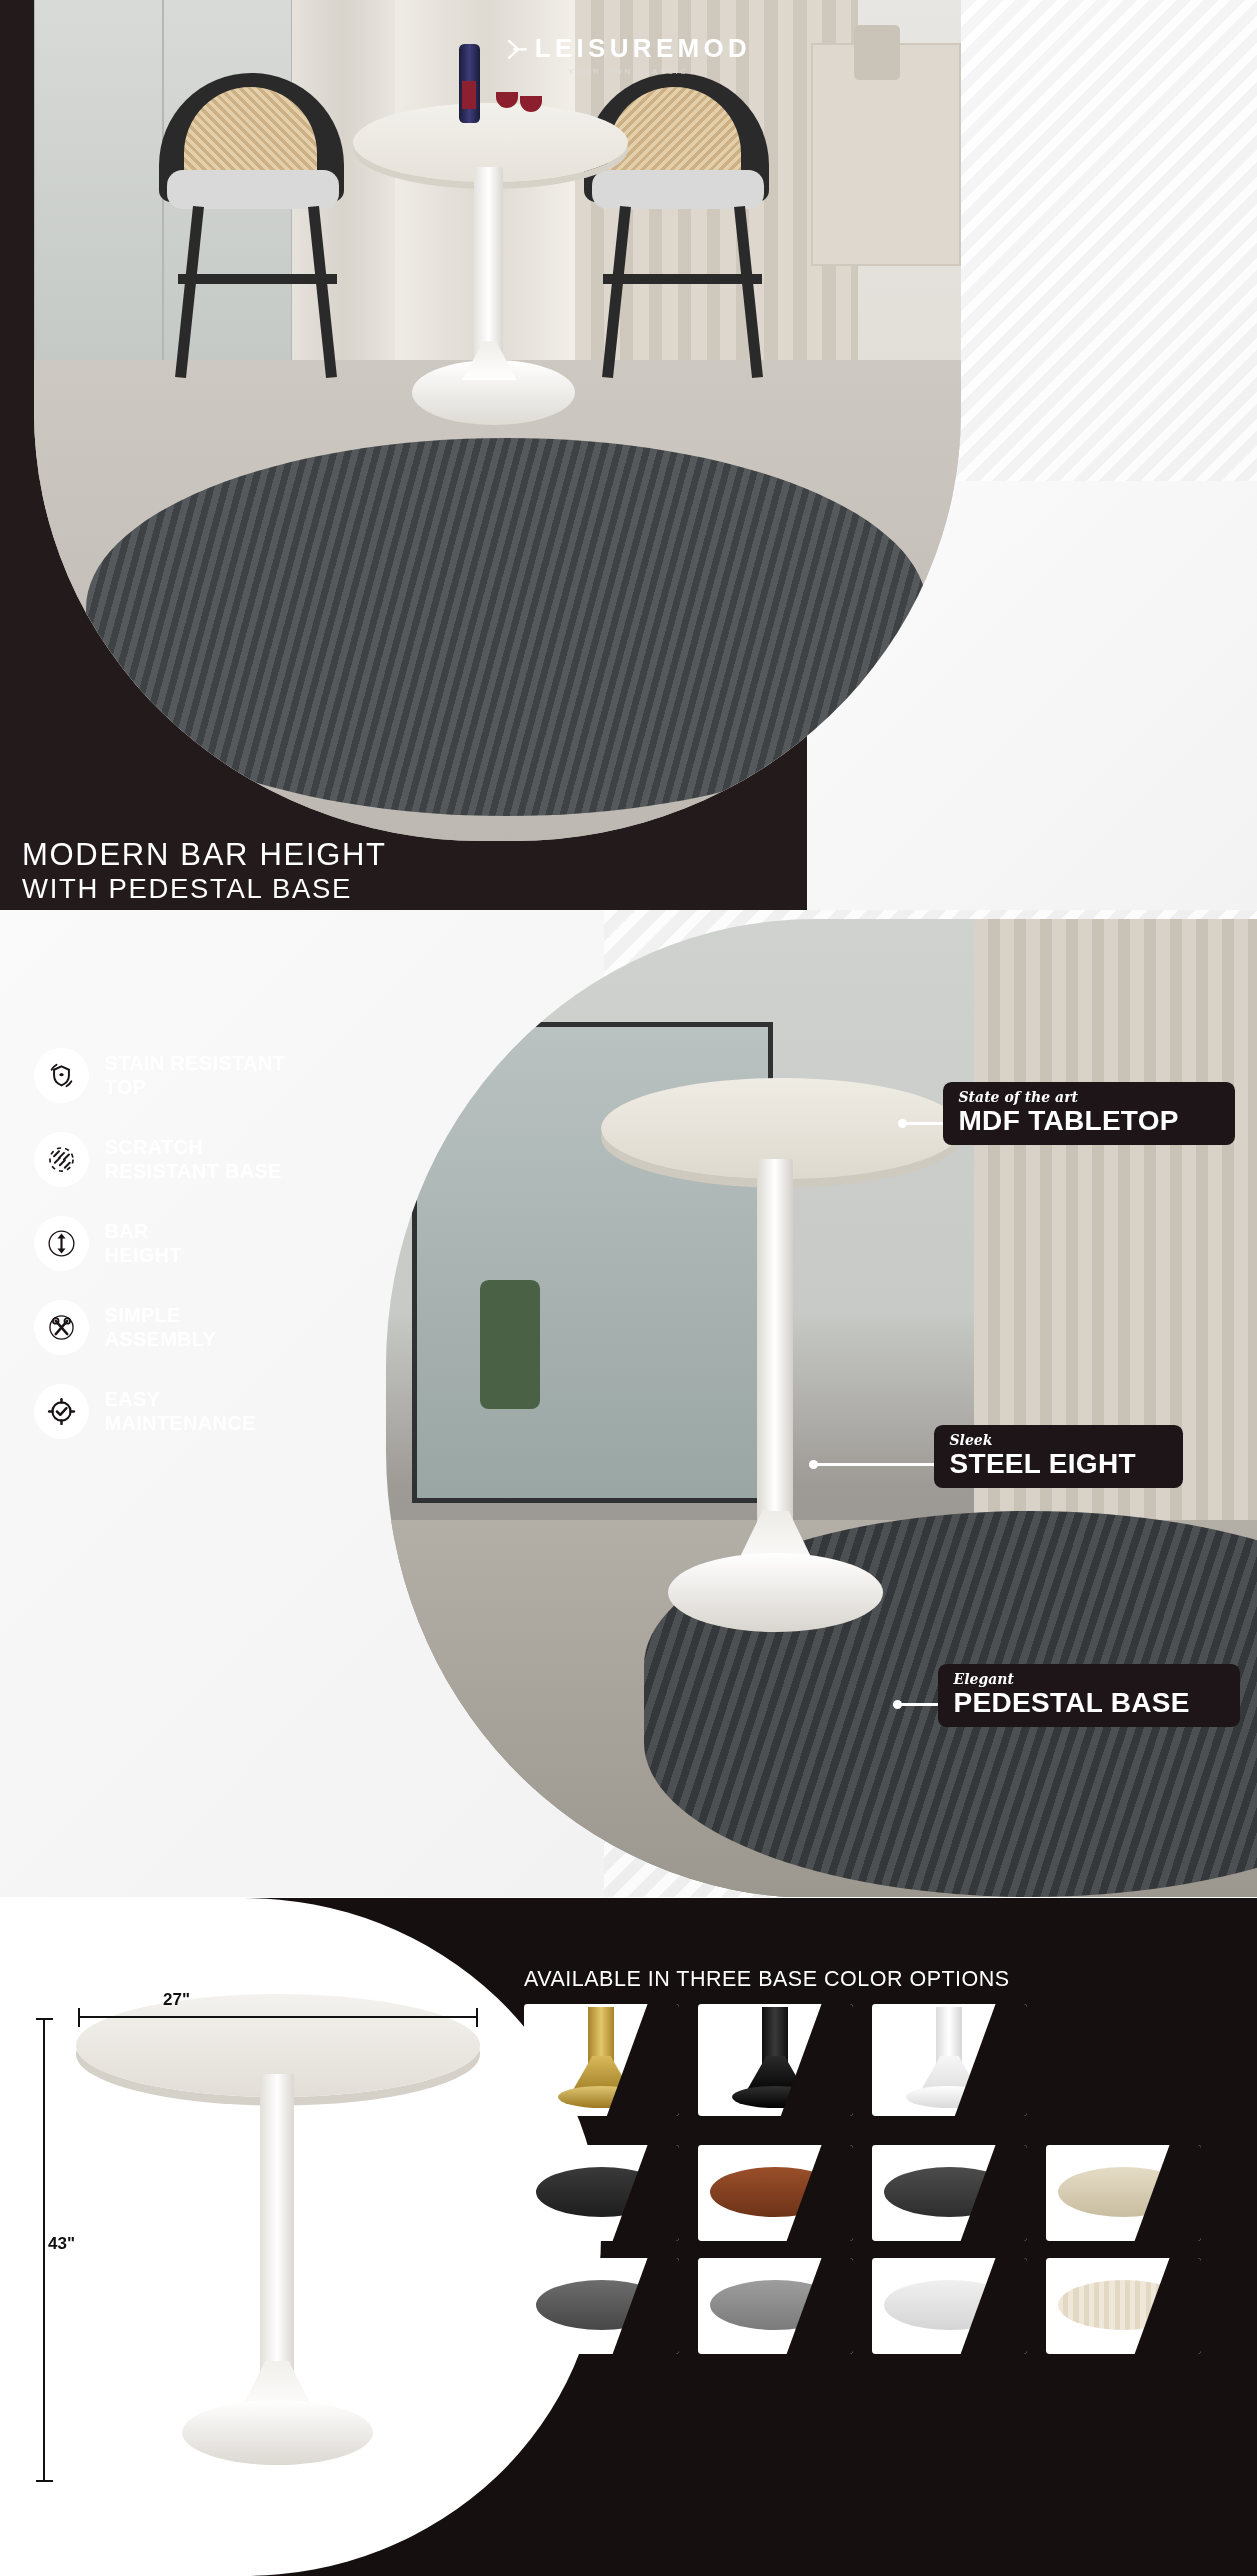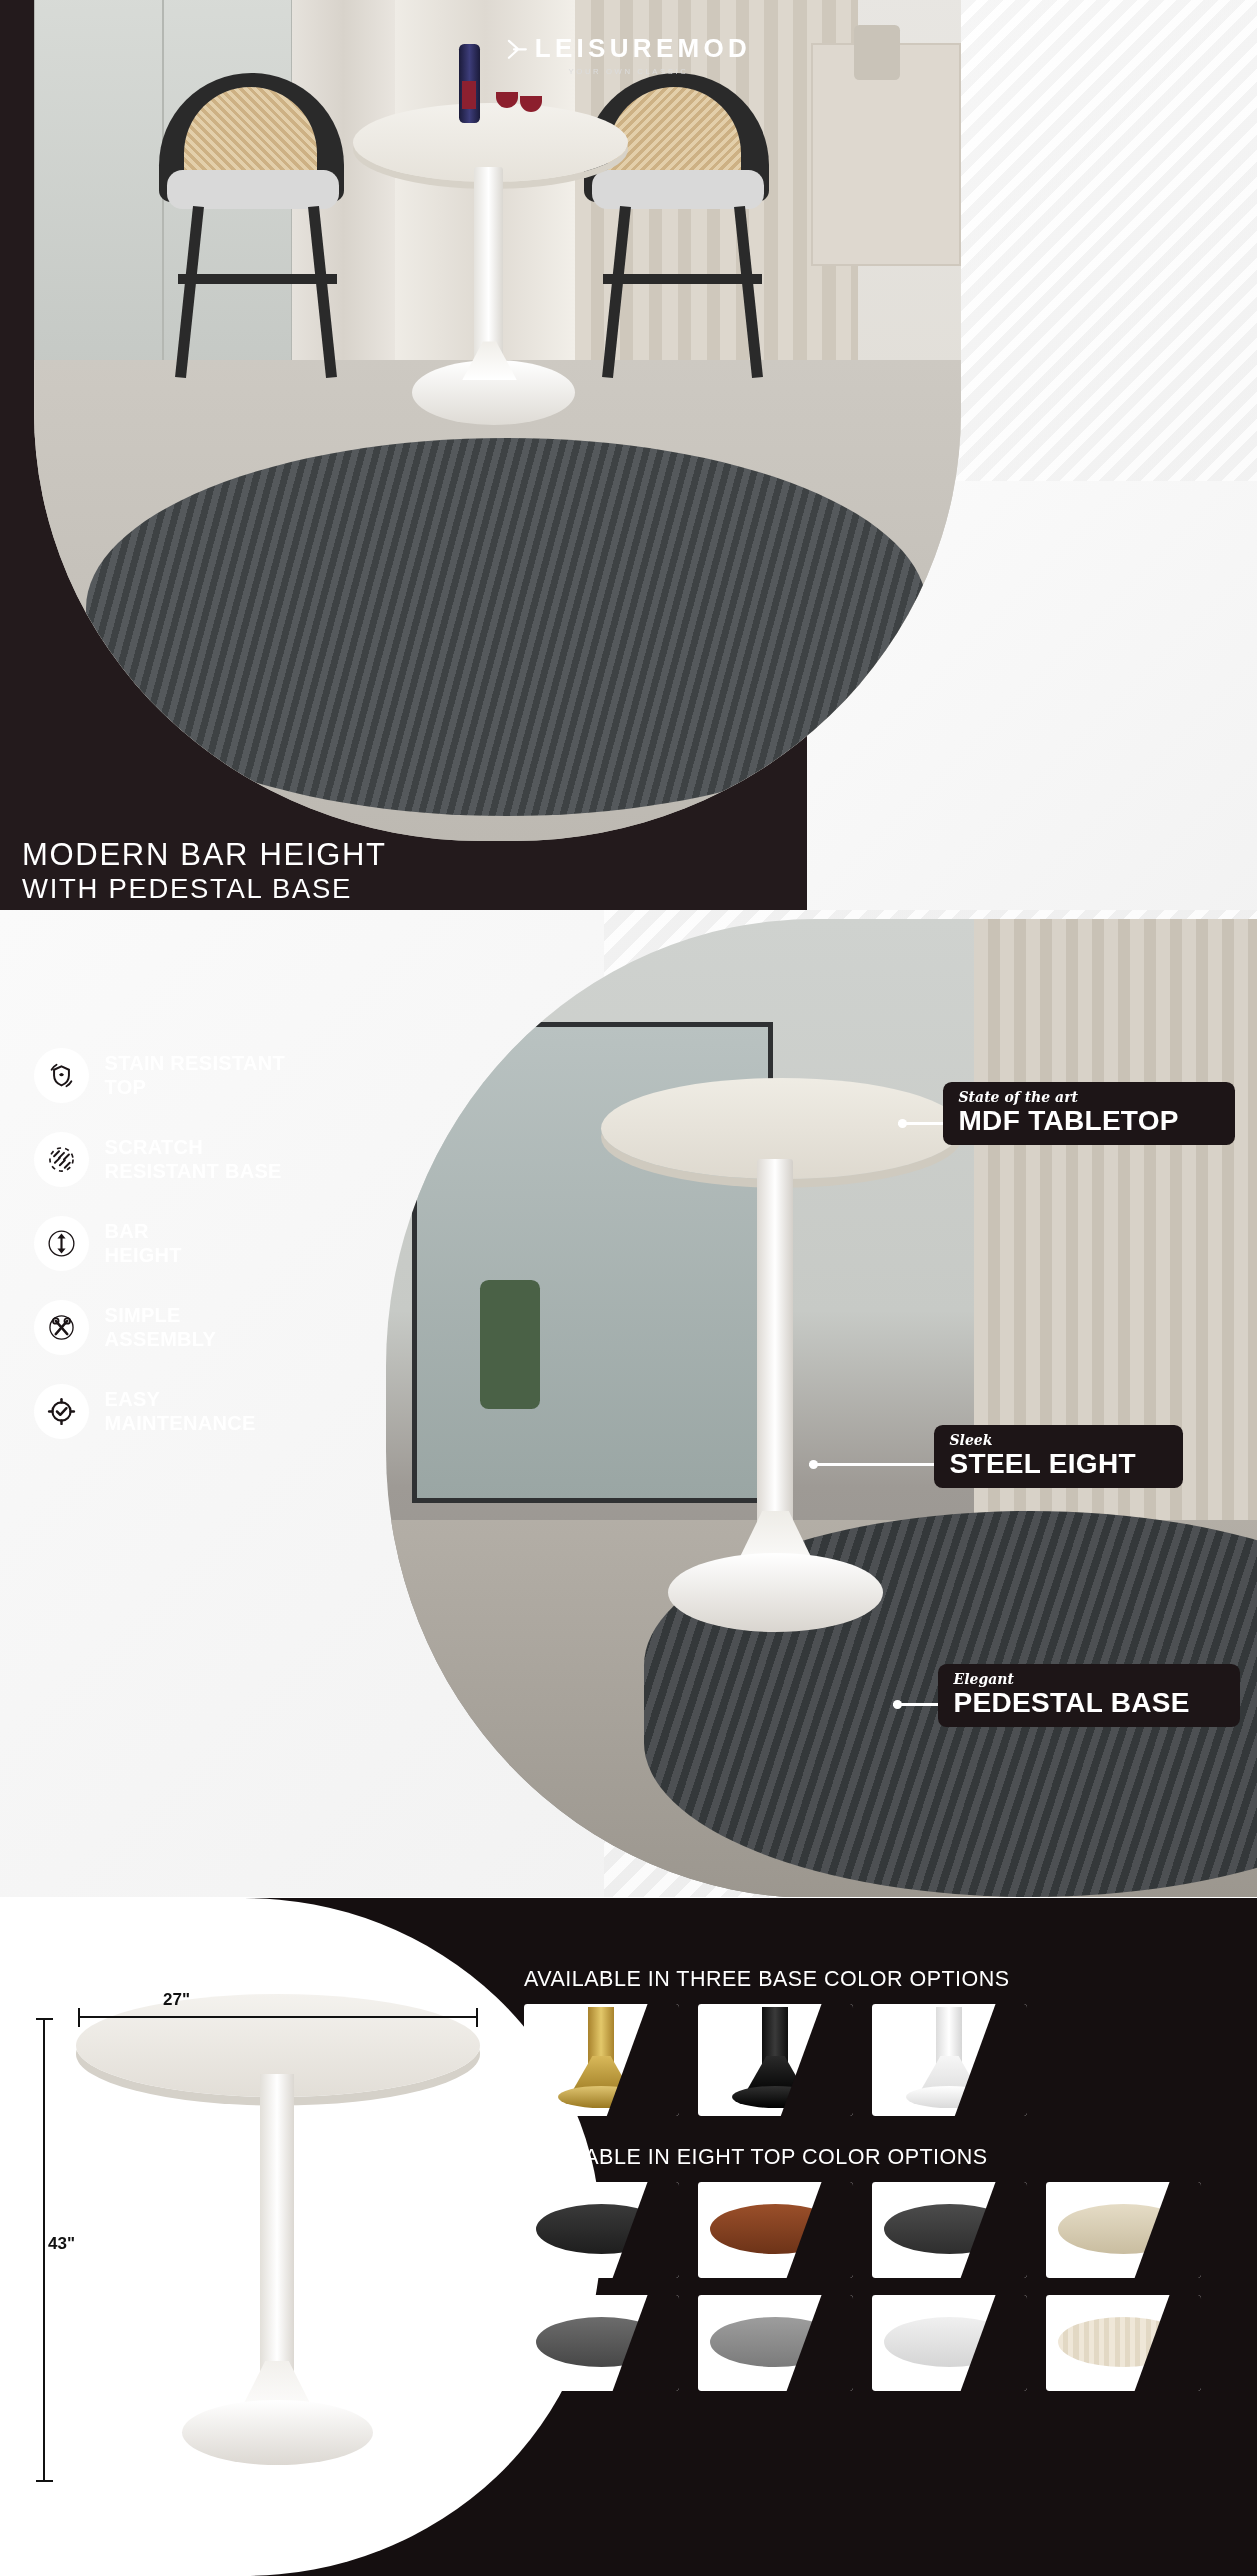--- a/index.html
+++ b/index.html
@@ -313,21 +313,20 @@
           <div class="base-cut"></div>
         </div>
         <div class="base-card">
           <div style="position:absolute;left:64px;top:3.4px;width:26px;height:60px;background:linear-gradient(90deg,#dcdcdc,#ffffff,#d5d5d5);"></div>
           <div style="position:absolute;left:45px;top:52px;width:65px;height:41px;background:linear-gradient(180deg,#f6f6f6,#dcdcdc);clip-path:polygon(36% 0,64% 0,100% 100%,0 100%);"></div>
           <div style="position:absolute;left:34px;top:82px;width:86px;height:22px;border-radius:50%;background:linear-gradient(180deg,#ffffff,#dadada);"></div>
           <div class="base-cut"></div>
         </div>
       </div>
 
-      <div class="opt-head">AVAILABLE IN EIGHT TOP COLOR OPTIONS</div>
       <div class="top-grid">
         <div class="top-card">
             <div class="top-disc" style="background:linear-gradient(180deg,#3a3a3a,#1e1e1e);"></div>
             <div class="base-cut"></div>
           </div>
         <div class="top-card">
             <div class="top-disc" style="background:linear-gradient(180deg,#9a4f2a,#6d3318);"></div>
             <div class="base-cut"></div>
           </div>
         <div class="top-card">

